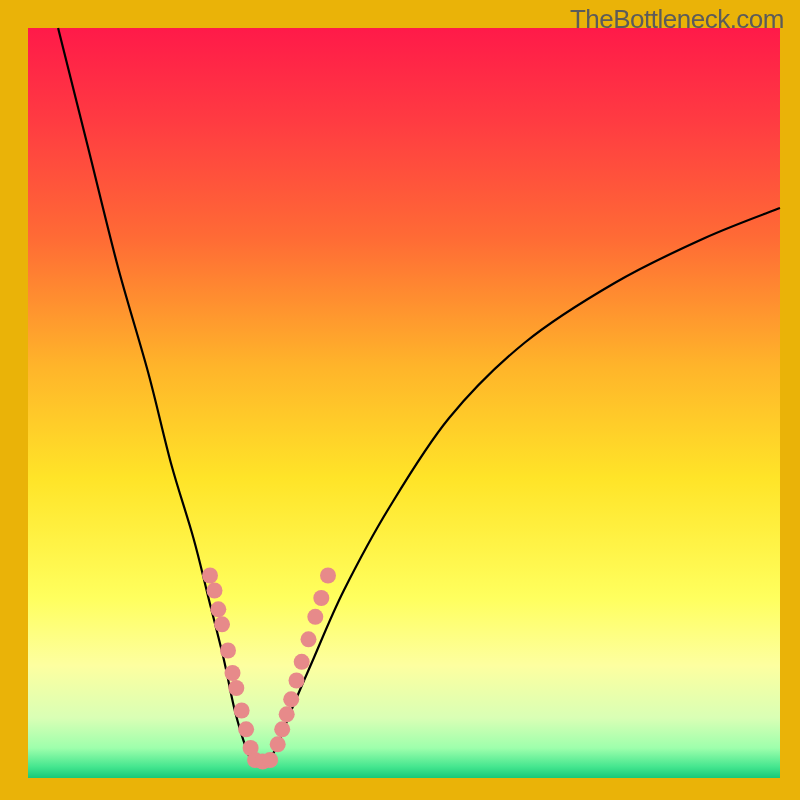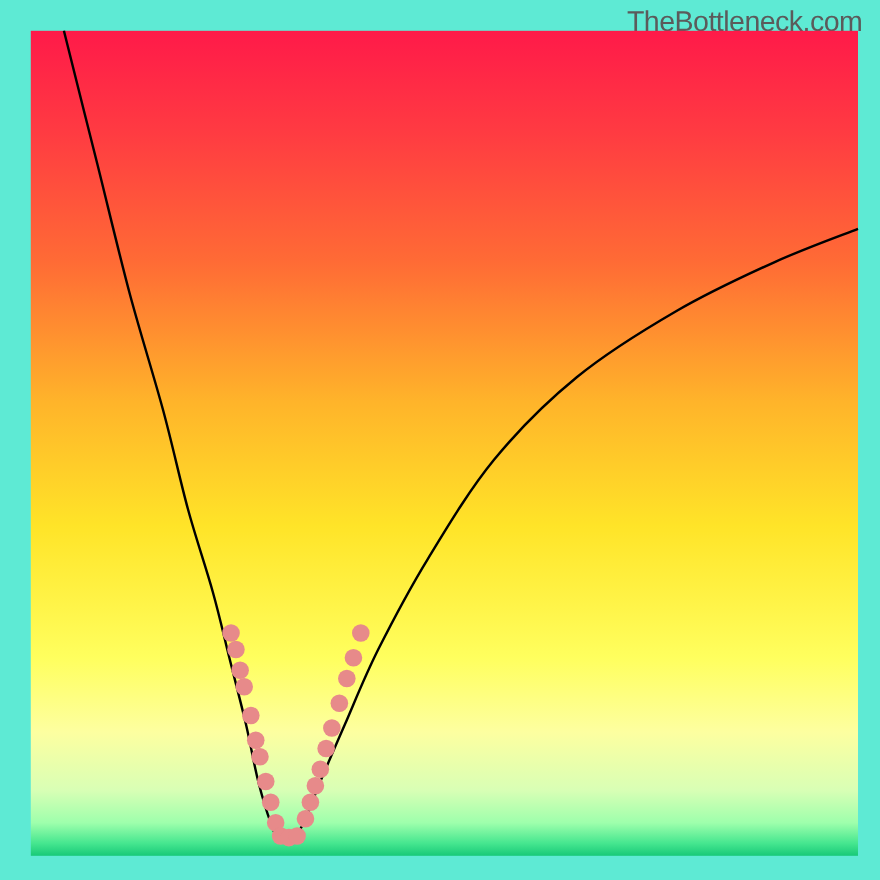--- a/index.html
+++ b/index.html
@@ -7,21 +7,21 @@
     padding: 0;
     width: 800px;
     height: 800px;
     overflow: hidden;
     background: #000;
     font-family: Arial, Helvetica, sans-serif;
   }
   .frame {
     position: absolute;
     inset: 0;
-    background: #5eead4;
+    background: #eab308;
   }
   .plot {
     position: absolute;
     left: 28px;
     top: 28px;
     width: 752px;
     height: 750px;
     
   }
   .watermark {

